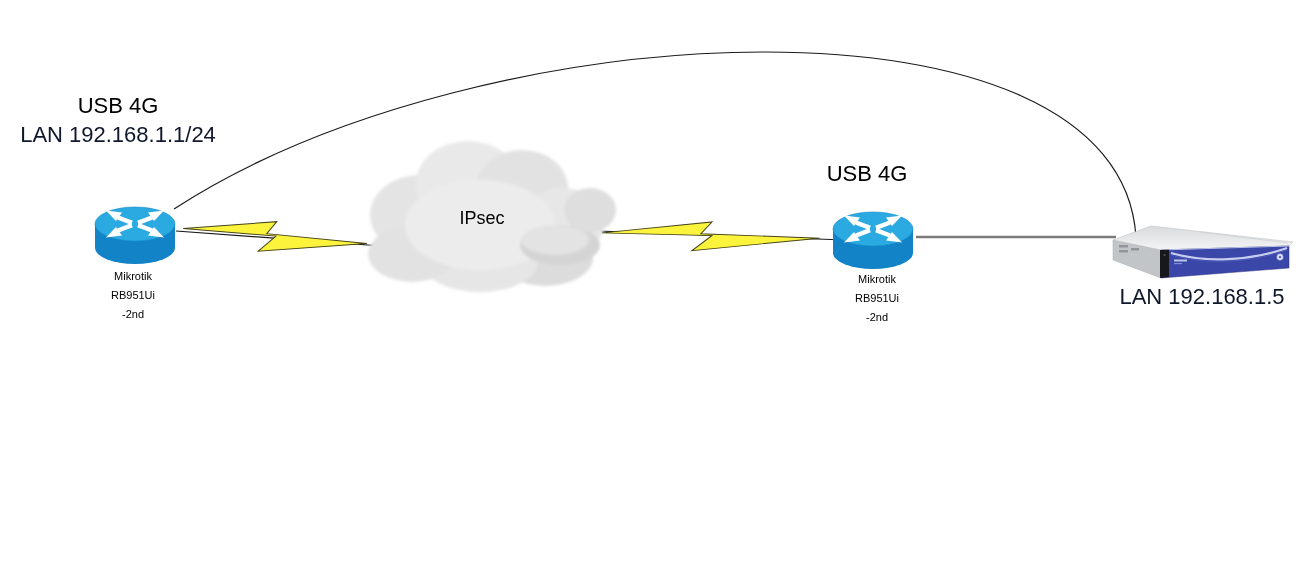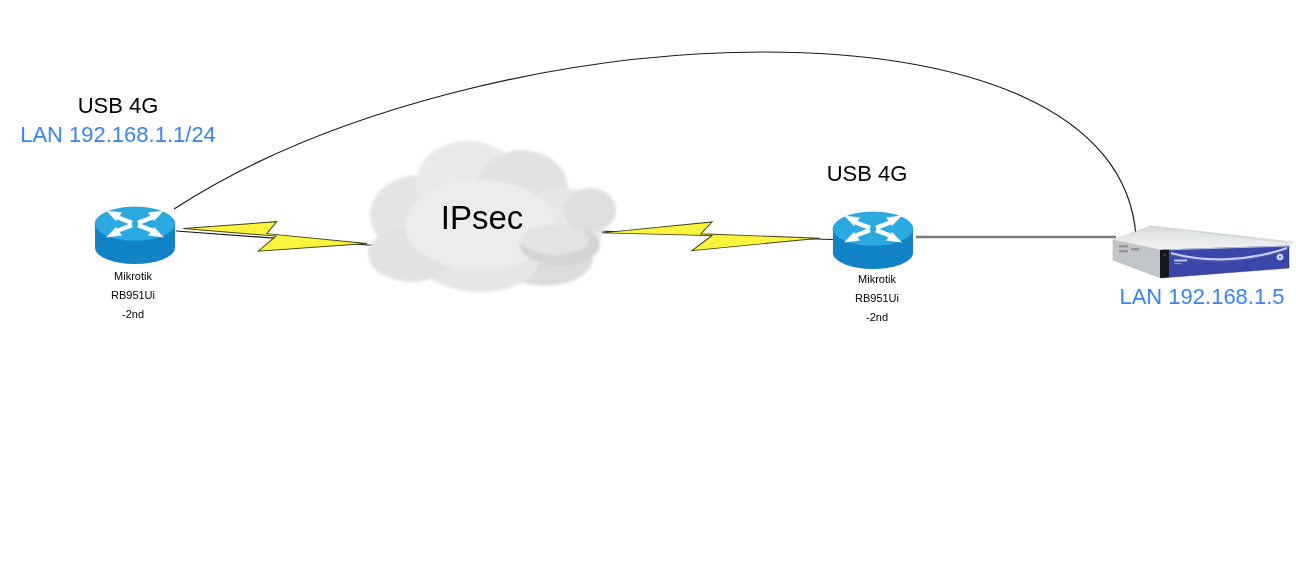--- a/index.html
+++ b/index.html
@@ -7,22 +7,22 @@
     position:relative;
     width:1296px;height:585px;
     background:#ffffff;
     font-family:"Liberation Sans", sans-serif;
     overflow:hidden;
   }
   #diagram-svg{position:absolute;left:0;top:0;}
   .lbl{position:absolute;text-align:center;color:#000000;}
   .big{font-size:22px;line-height:29px;}
   .small{font-size:11px;line-height:19px;}
-  .cyan{color:#3b82f6;}
-  .cloud-text{font-size:33px;line-height:30px;}
+  .cyan{color:#0f172a;}
+  .cloud-text{font-size:18px;line-height:30px;}
 </style>
 </head>
 <body>
 
 <div id="canvas">
 
   <svg id="diagram-svg" width="1296" height="585" viewBox="0 0 1296 585">
 
     <defs>
       <linearGradient id="routerBodyGrad" x1="0" y1="0" x2="1" y2="0">

